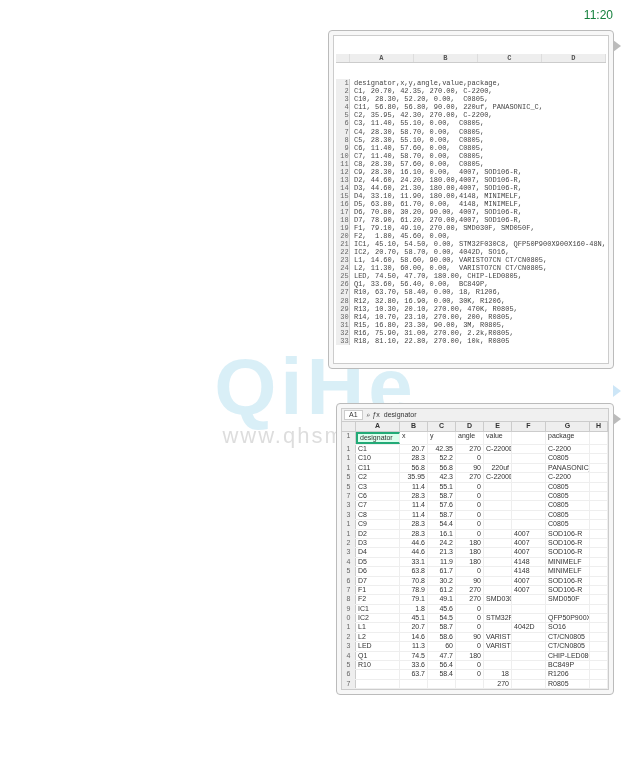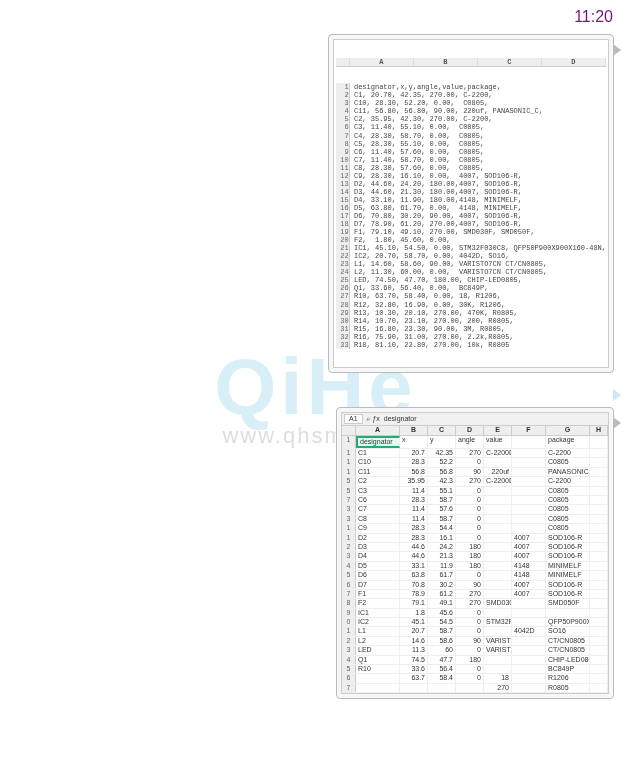--- a/index.html
+++ b/index.html
@@ -35,22 +35,22 @@
     display:block;
     margin-top:-10px;
   }
   .chat {
     position: relative;
     z-index: 10;
     padding: 6px 10px 10px 10px;
   }
   .timestamp-right {
     text-align: right;
-    font-size: 16px;
-    color: #701a75;
+    font-size: 12px;
+    color: #15803d;
     padding: 2px 8px;
   }
   .msg-row { display: flex; margin: 6px 0; align-items: flex-start; }
   .msg-row.right { justify-content: flex-end; }
   .caret {
     width: 0; height: 0;
     border-top: 6px solid transparent;
     border-bottom: 6px solid transparent;
     margin-top: 10px;
   }

